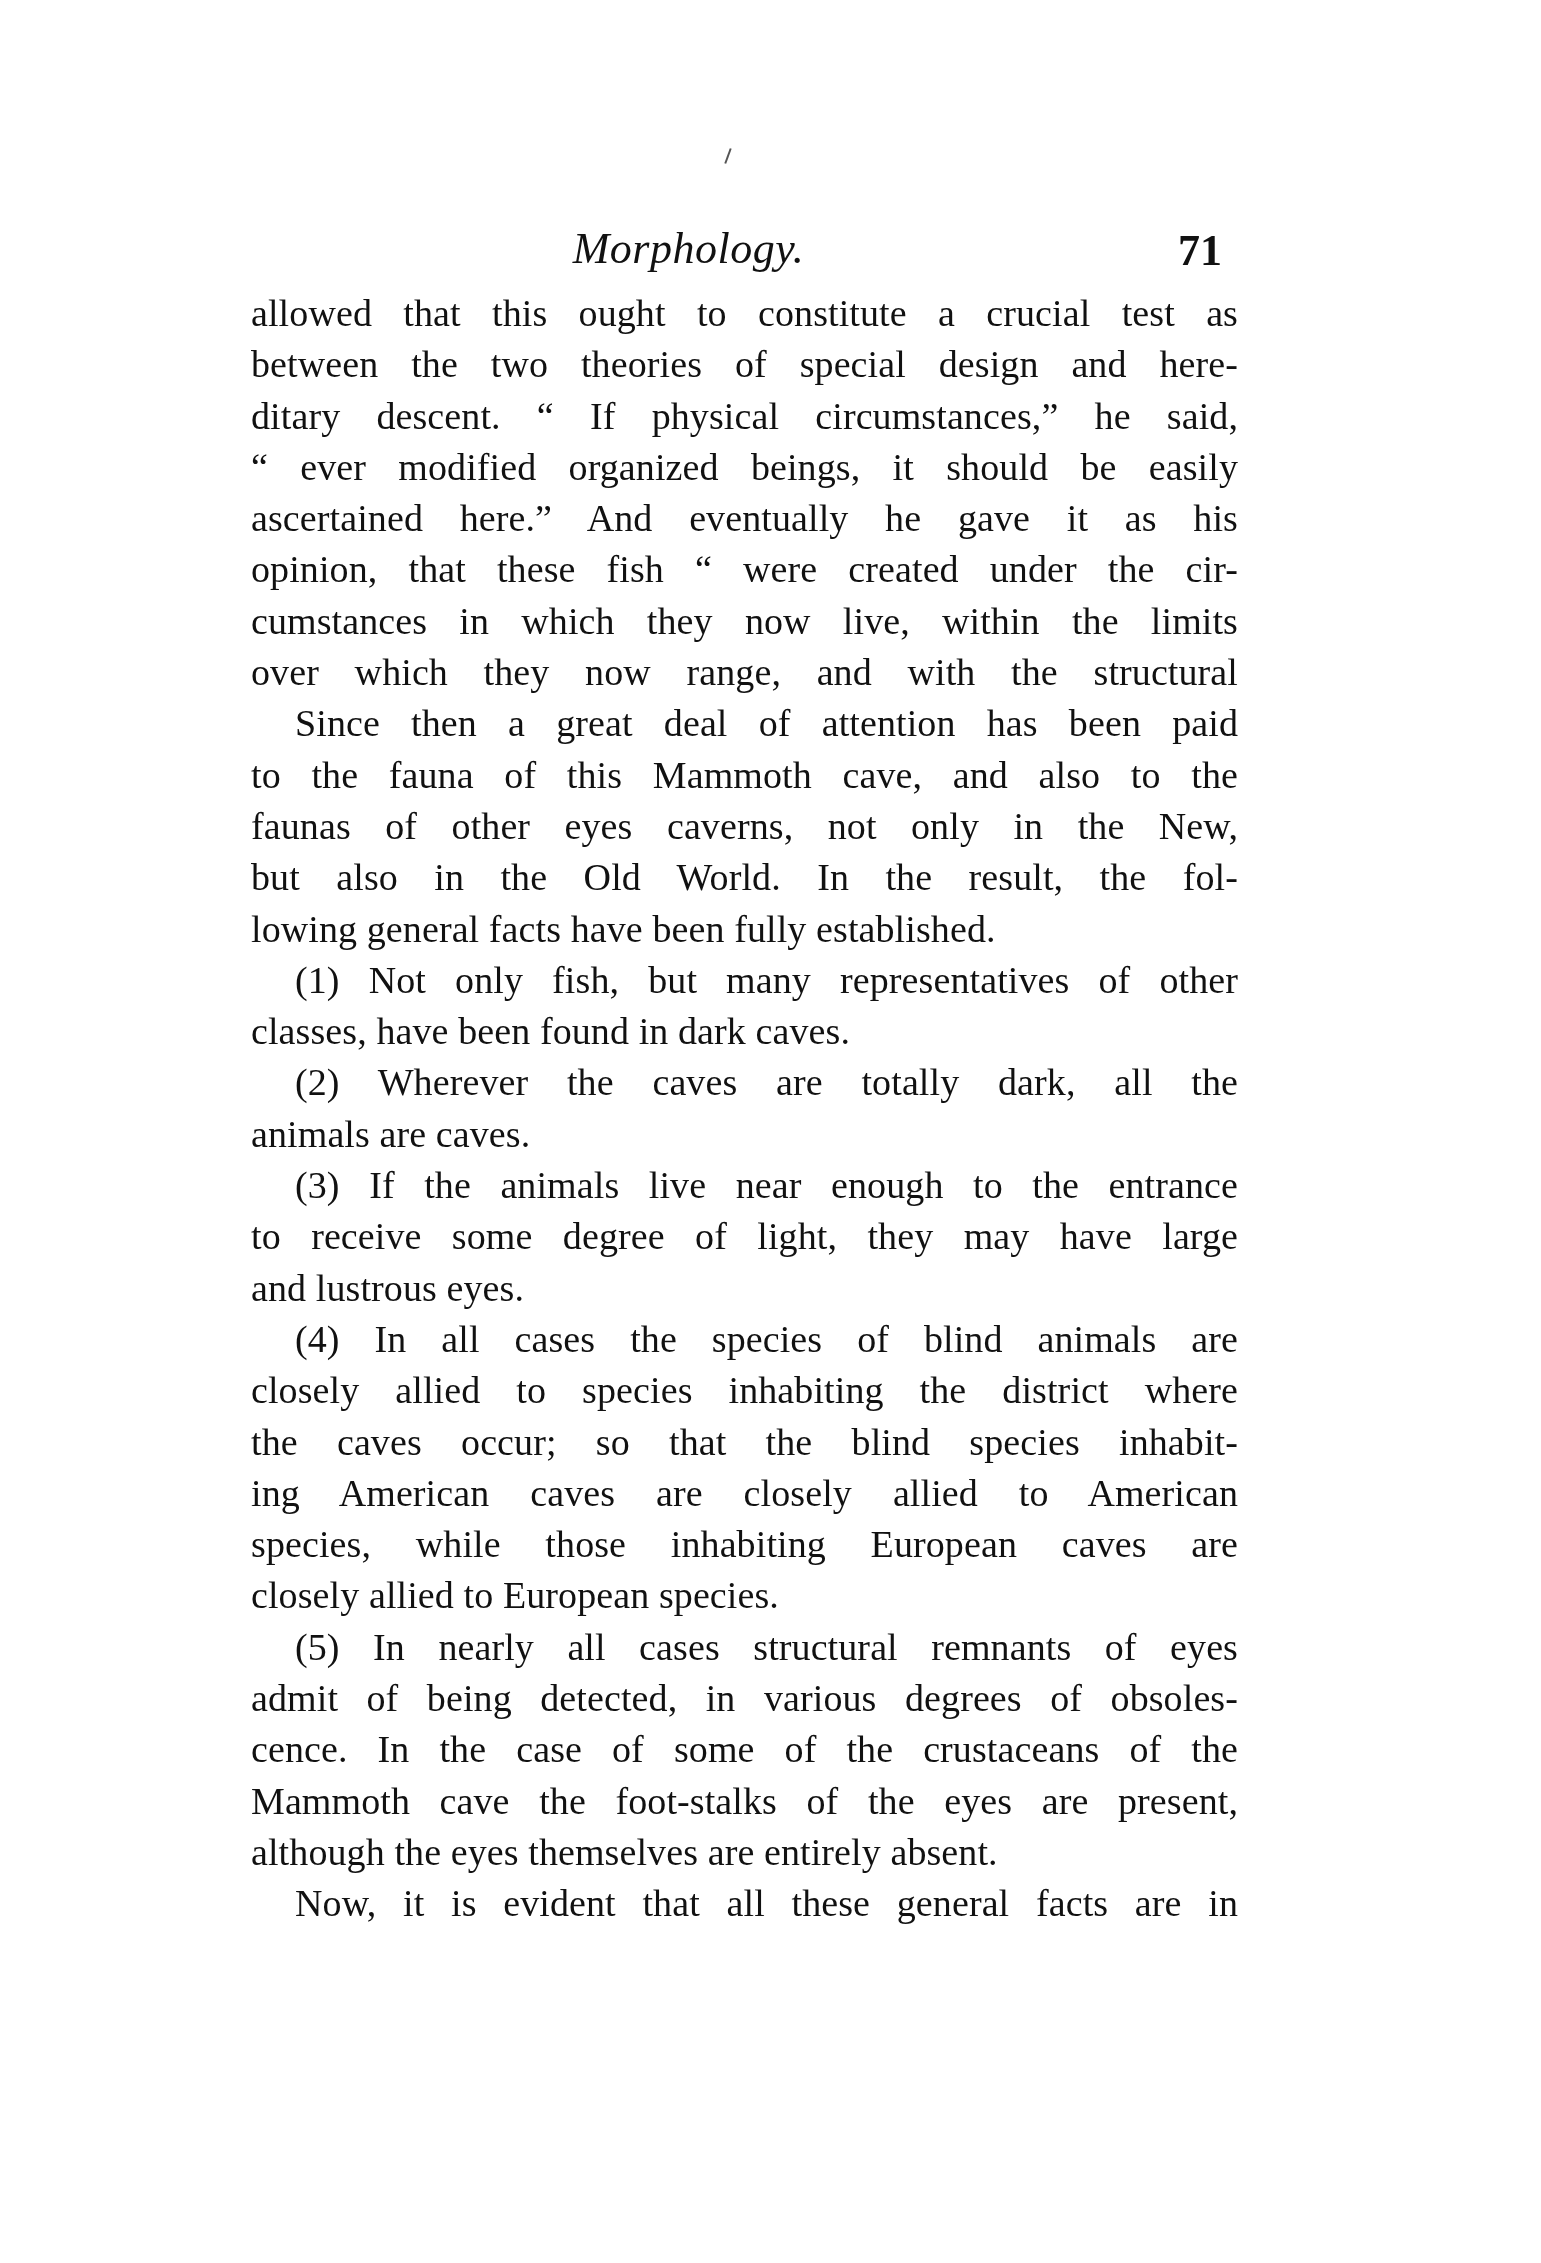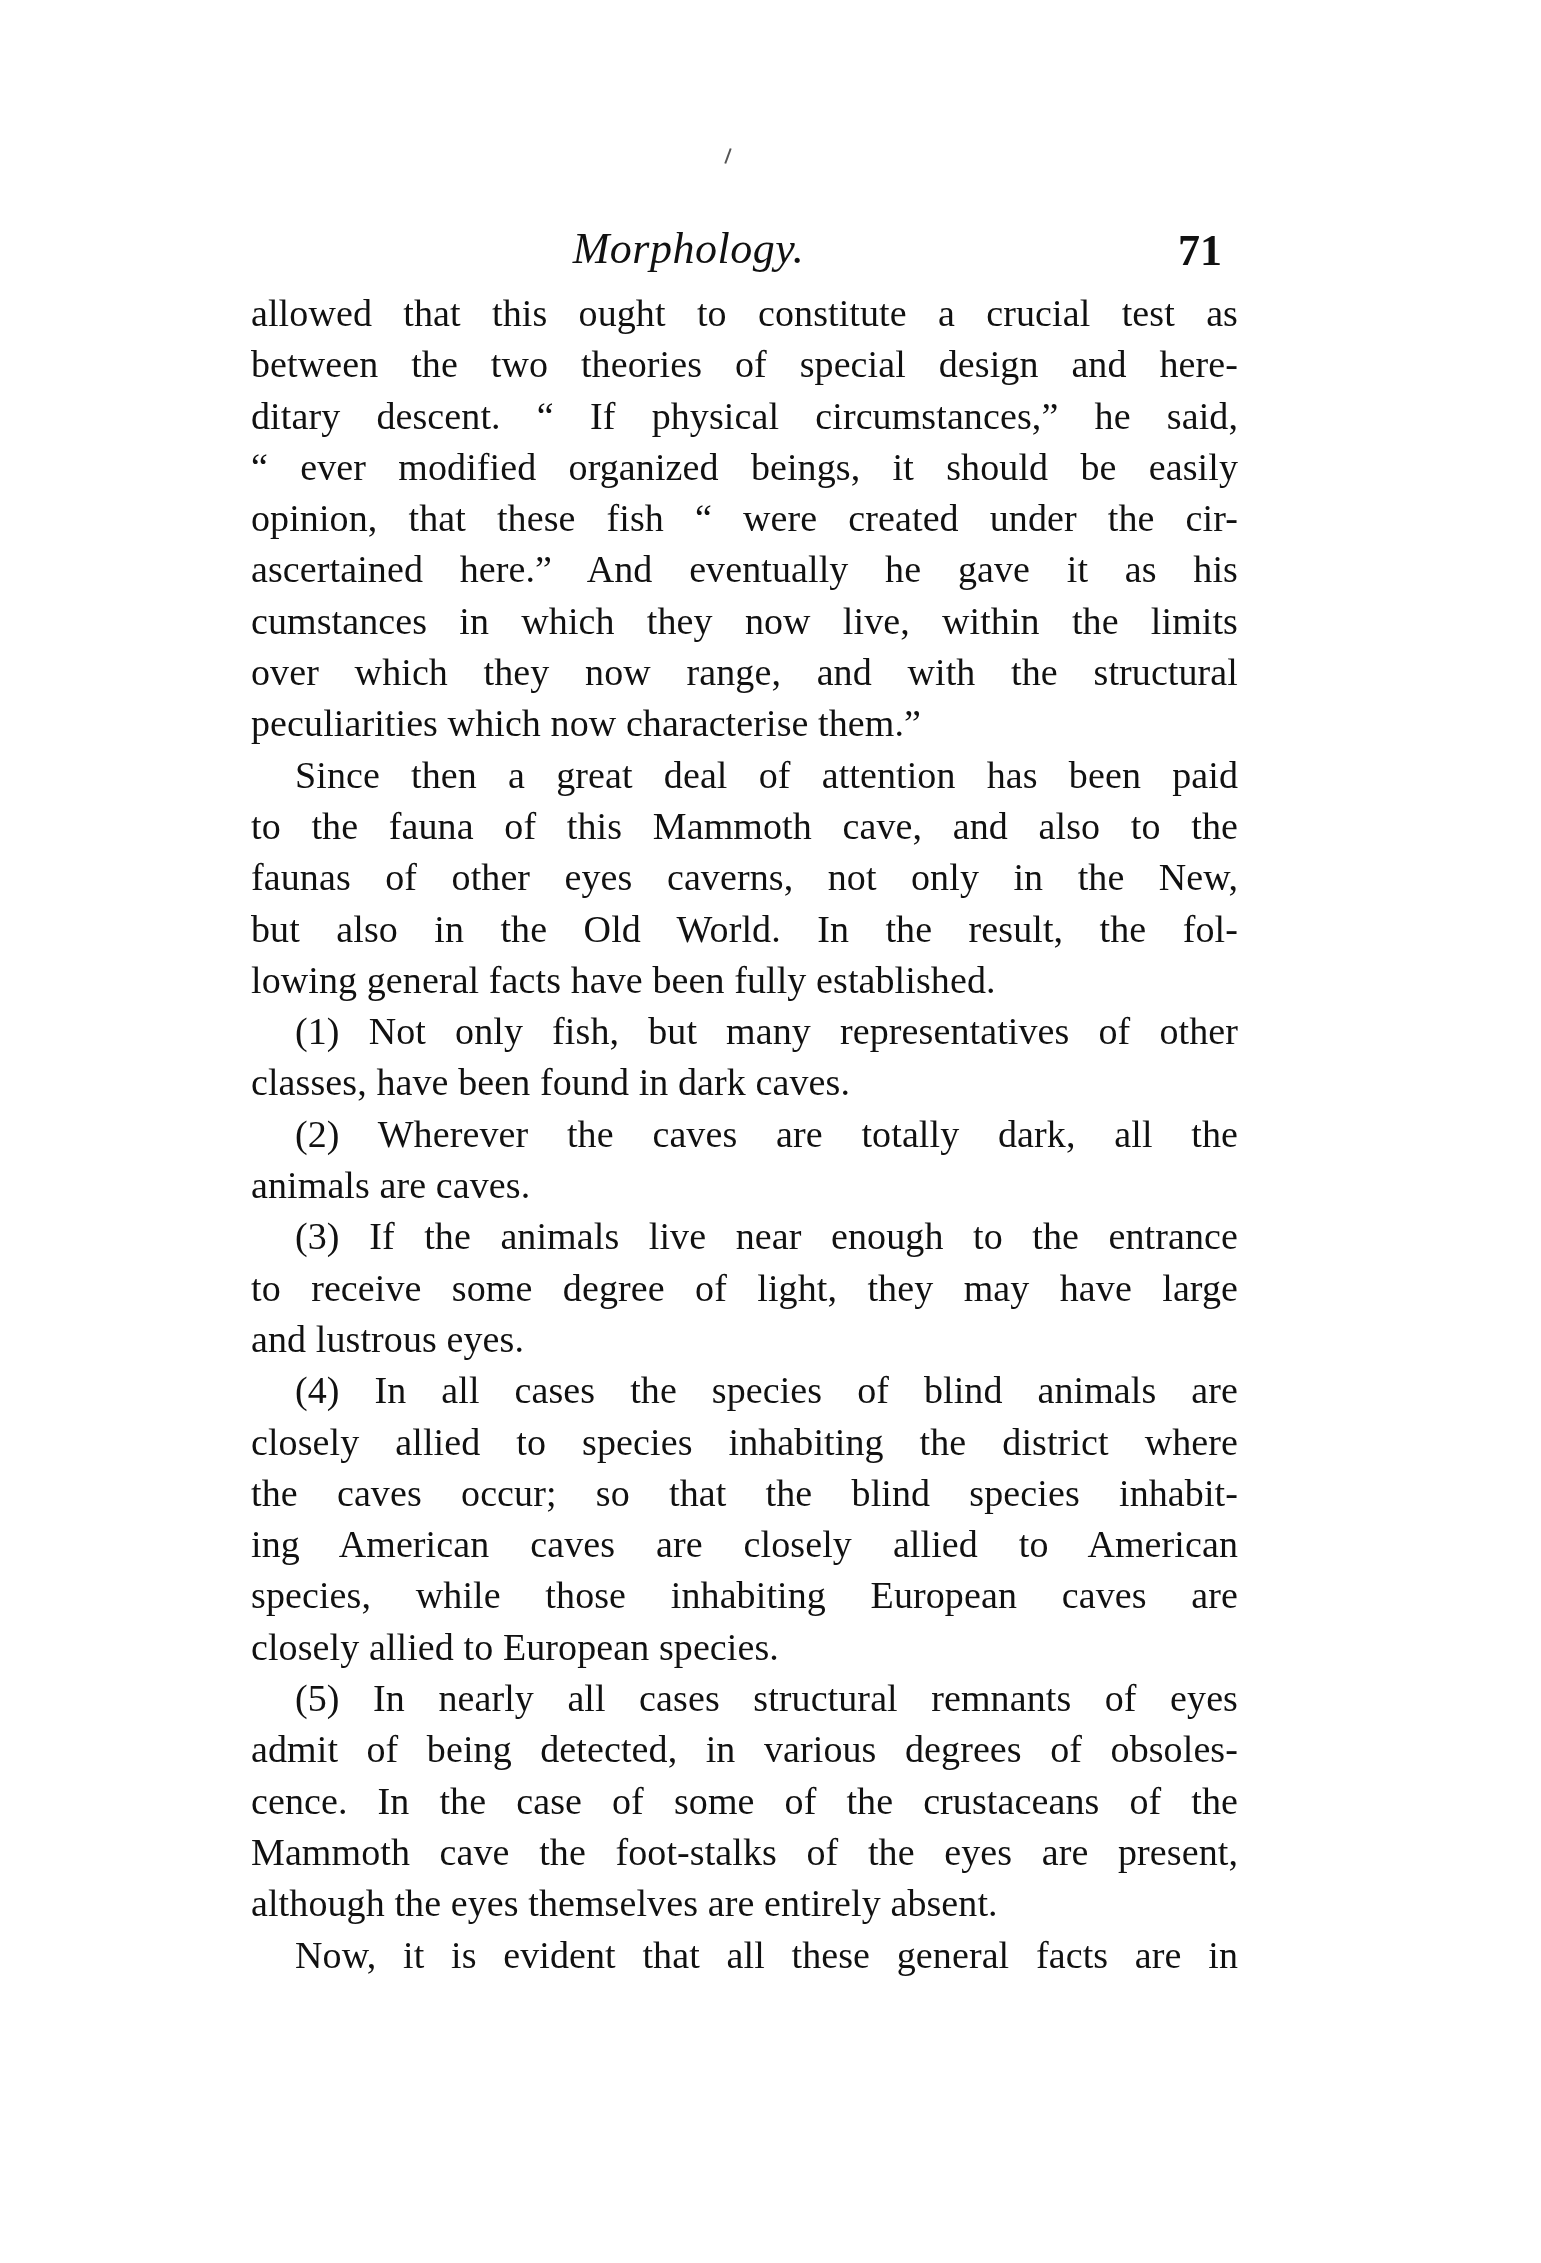--- a/index.html
+++ b/index.html
@@ -83,25 +83,24 @@
 <header class="running-head">
   <div class="running-title">Morphology.</div>
   <div class="page-number">71</div>
 </header>
 
 <main class="body-text">
   <span class="line">allowed that this ought to constitute a crucial test as</span>
   <span class="line">between the two theories of special design and here-</span>
   <span class="line">ditary descent.  “ If physical circumstances,” he said,</span>
   <span class="line">“ ever modified organized beings, it should be easily</span>
+  <span class="line">ascertained here.”  And eventually he gave it as his</span>
   <span class="line">opinion, that these fish “ were created under the cir-</span>
-  <span class="line">ascertained here.”  And eventually he gave it as his</span>
   <span class="line">cumstances in which they now live, within the limits</span>
   <span class="line">over which they now range, and with the structural</span>
-  <span class="line last">peculiarities which now characterise them.”</span>
   <span class="line indent">Since then a great deal of attention has been paid</span>
   <span class="line">to the fauna of this Mammoth cave, and also to the</span>
   <span class="line">faunas of other eyes caverns, not only in the New,</span>
   <span class="line">but also in the Old World.  In the result, the fol-</span>
   <span class="line last">lowing general facts have been fully established.</span>
   <span class="line indent">(1) Not only fish, but many representatives of other</span>
   <span class="line last">classes, have been found in dark caves.</span>
   <span class="line indent">(2) Wherever the caves are totally dark, all the</span>
   <span class="line last">animals are caves.</span>
   <span class="line indent">(3) If the animals live near enough to the entrance</span>

